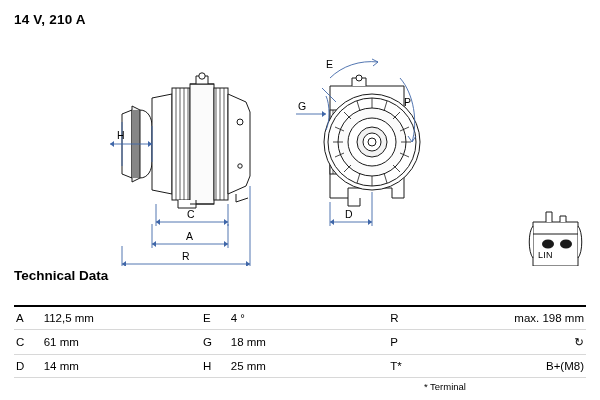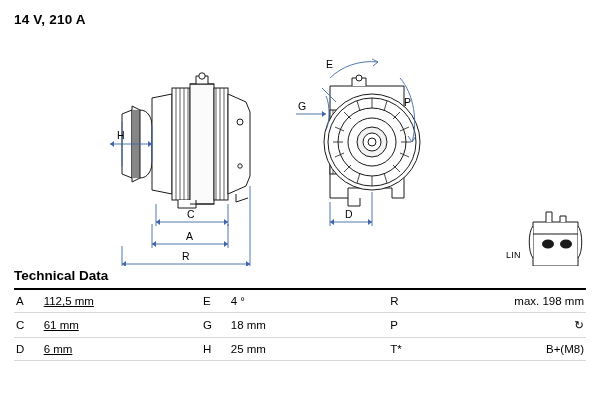--- a/index.html
+++ b/index.html
@@ -32,21 +32,21 @@
 
   
   .tech-wrap {
     position: absolute;
     left: 14px; top: 268px;
     width: 572px;
   }
   .tech-head {
     font-size: 13.5px;
     font-weight: bold;
-    padding-bottom: 5px;
+    padding-bottom: 22px;
   }
   .rule {
     height: 2px;
     background: #000;
     width: 100%;
   }
   table.tech {
     width: 100%;
     border-collapse: collapse;
     font-size: 11.5px;
@@ -56,21 +56,21 @@
     padding: 5px 2px 5px 2px;
     height: 22px;
     vertical-align: middle;
     white-space: nowrap;
   }
   td.key {
     width: 26px;
     padding-left: 4px;
   }
   td.val { padding-left: 4px; }
-  .c1k { width: 26px; } .c1v { width: 150px; text-decoration: underline; }
+  .c1k { width: 26px; } .c1v { width: 150px; }
   .c2k { width: 26px; } .c2v { width: 150px; }
   .c3k { width: 26px; } .c3v { width: 160px; text-align: right; }
 
   .footnote {
     margin-top: 3px;
     font-size: 9.5px;
     text-align: right;
     padding-right: 120px;
   }
 
@@ -245,21 +245,21 @@
     <path d="M533,200 C528,206 528,226 533,232" fill="#ffffff"></path>
     <path d="M578,200 C583,206 583,226 578,232" fill="#ffffff"></path>
     <path d="M546,196 L546,186 L552,186 L552,196" fill="#ffffff"></path>
     <path d="M560,196 L560,190 L566,190 L566,196" fill="#ffffff"></path>
     <ellipse cx="548" cy="218" rx="6" ry="4.5" fill="#1a1a1a" stroke="none"></ellipse>
     <ellipse cx="566" cy="218" rx="6" ry="4.5" fill="#1a1a1a" stroke="none"></ellipse>
     <line x1="533" y1="208" x2="578" y2="208"></line>
   </g>
 </svg>
 </div>
-<div class="plug-label" style="left:506px; top:250px;text-align:right;">LIN</div>
+<div class="plug-label" style="left:538px; top:250px;text-align:right;">LIN</div>
 
 <div class="tech-wrap">
   <div class="tech-head">Technical Data</div>
   <div class="rule"></div>
   <table class="tech">
     <tbody>
       <tr>
         <td class="key c1k">A</td>
         <td class="val c1v">112,5 mm</td>
         <td class="key c2k">E</td>
@@ -270,21 +270,22 @@
       <tr>
         <td class="key c1k">C</td>
         <td class="val c1v">61 mm</td>
         <td class="key c2k">G</td>
         <td class="val c2v">18 mm</td>
         <td class="key c3k">P</td>
         <td class="val c3v">↻</td>
       </tr>
       <tr>
         <td class="key c1k">D</td>
-        <td class="val c1v">6 mm</td>
+        <td class="val c1v">14 mm</td>
         <td class="key c2k">H</td>
         <td class="val c2v">25 mm</td>
         <td class="key c3k">T*</td>
         <td class="val c3v">B+(M8)</td>
       </tr>
     </tbody>
   </table>
+  <div class="footnote">* Terminal</div>
 </div>
 
 </body></html>

